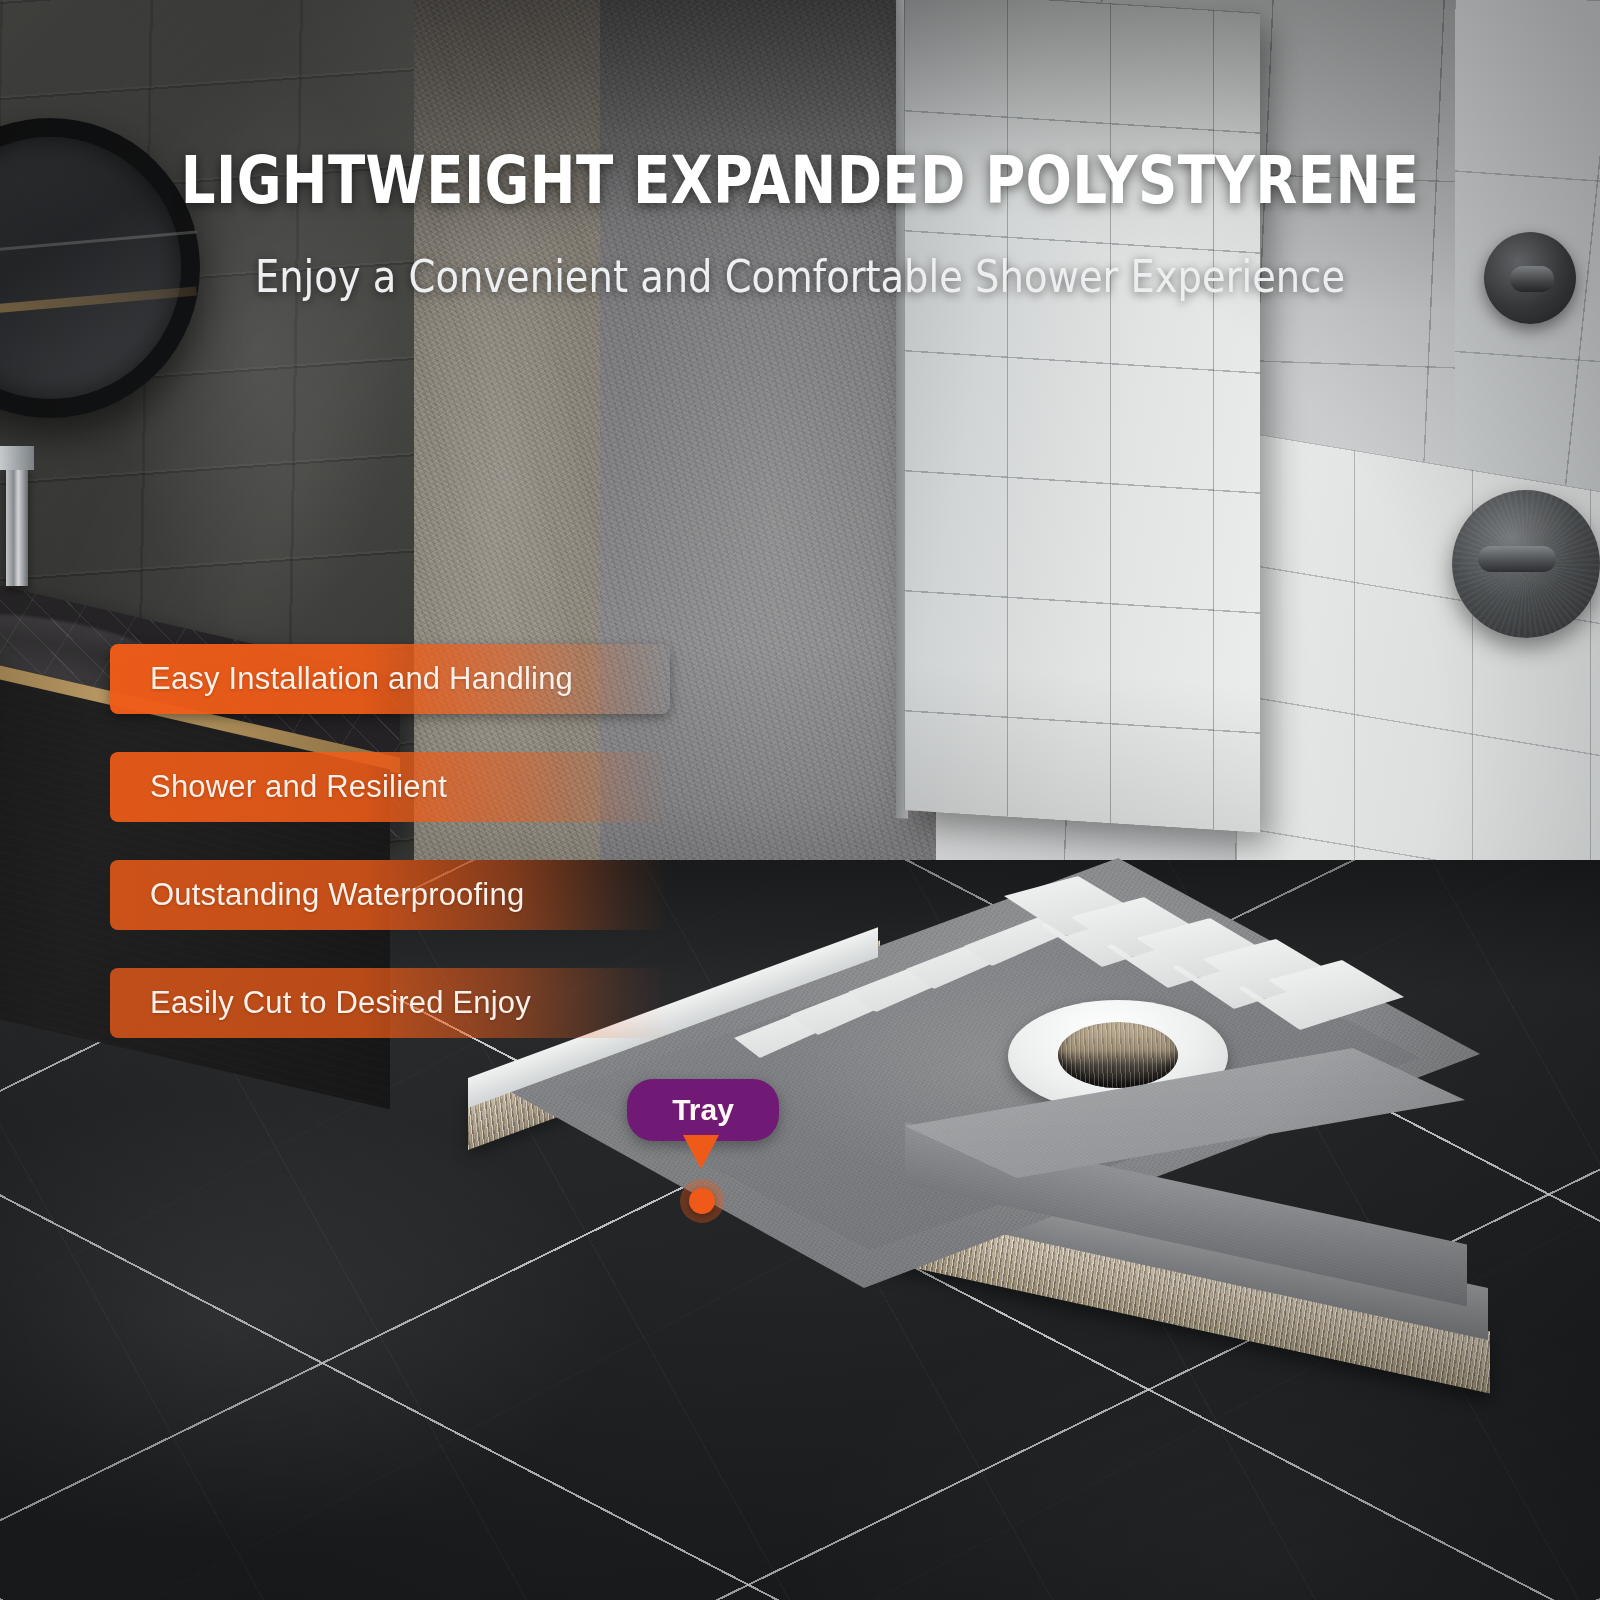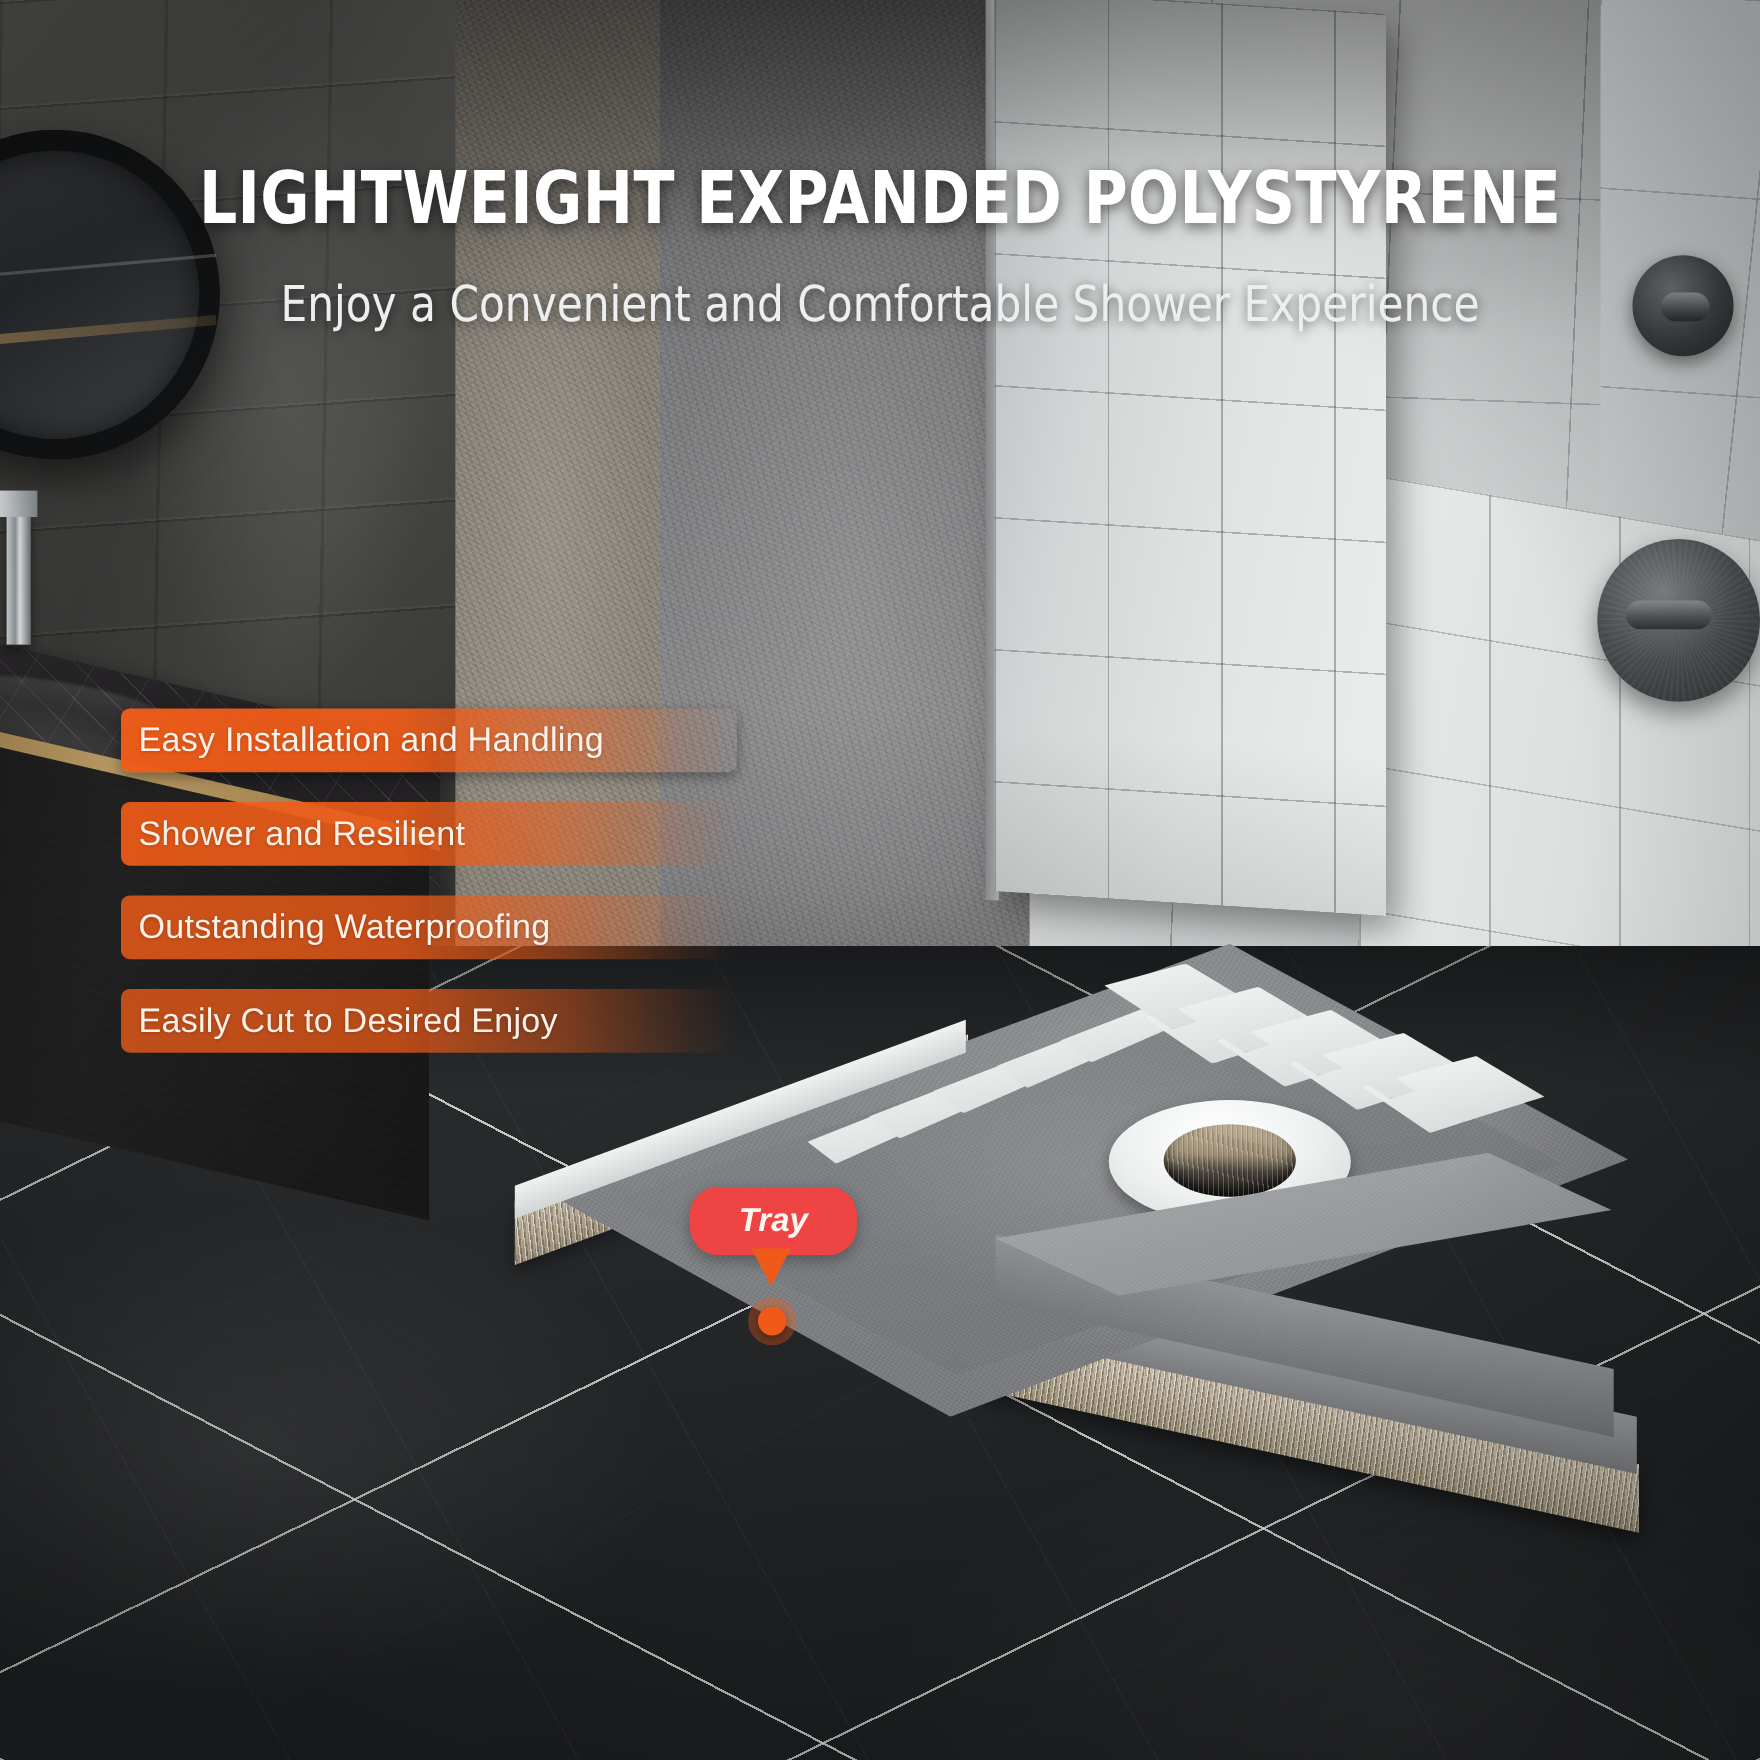--- a/index.html
+++ b/index.html
@@ -401,25 +401,25 @@
     color:#eceeef;
     font-family:"Liberation Sans Narrow","DejaVu Sans Condensed","Liberation Sans", sans-serif;
     transform:scaleX(0.95);
     text-shadow:0 2px 10px rgba(0,0,0,0.55);
   }
 
   
   #features{ position:absolute; left:110px; top:644px; width:560px; }
   .pill{
     position:relative;
-    height:58px;
-    margin-bottom:27px;
+    height:70px;
+    margin-bottom:38px;
     border-radius:8px;
     display:flex; align-items:center;
-    padding-left:16px;
+    padding-left:40px;
     color:#fdf0e8;
     font-size:31px;
     font-weight:400;
     letter-spacing:.2px;
     white-space:nowrap;
     overflow:visible;
   }
   .pill::before{
     content:""; position:absolute; inset:0; border-radius:8px;
     background:linear-gradient(90deg, rgba(239,92,24,0.97) 0%, rgba(239,92,24,0.93) 45%, rgba(239,92,24,0.55) 72%, rgba(239,92,24,0.12) 92%, rgba(239,92,24,0) 100%);
@@ -430,26 +430,25 @@
   .pill.p2::before{ opacity:.95; }
   .pill.p3::before{ opacity:.86; }
   .pill.p4::before{ opacity:.80; }
 
   
   #callout{ position:absolute; left:627px; top:1079px; }
   #callout .bubble{
     position:relative;
     width:152px; height:62px;
     border-radius:26px;
-    background:#ef4444;
+    background:#701a75;
     display:flex; align-items:center; justify-content:center;
     color:#fff7f2;
     font-size:30px; font-weight:bold;
     box-shadow:0 5px 14px rgba(0,0,0,0.30);
-    font-style:italic;
   }
   #callout .tail{
     position:absolute; left:56px; top:56px;
     width:0; height:0;
     border-left:18px solid transparent;
     border-right:18px solid transparent;
     border-top:34px solid #f05a18;
   }
   #callout .halo{
     position:absolute; left:53px; top:100px;

